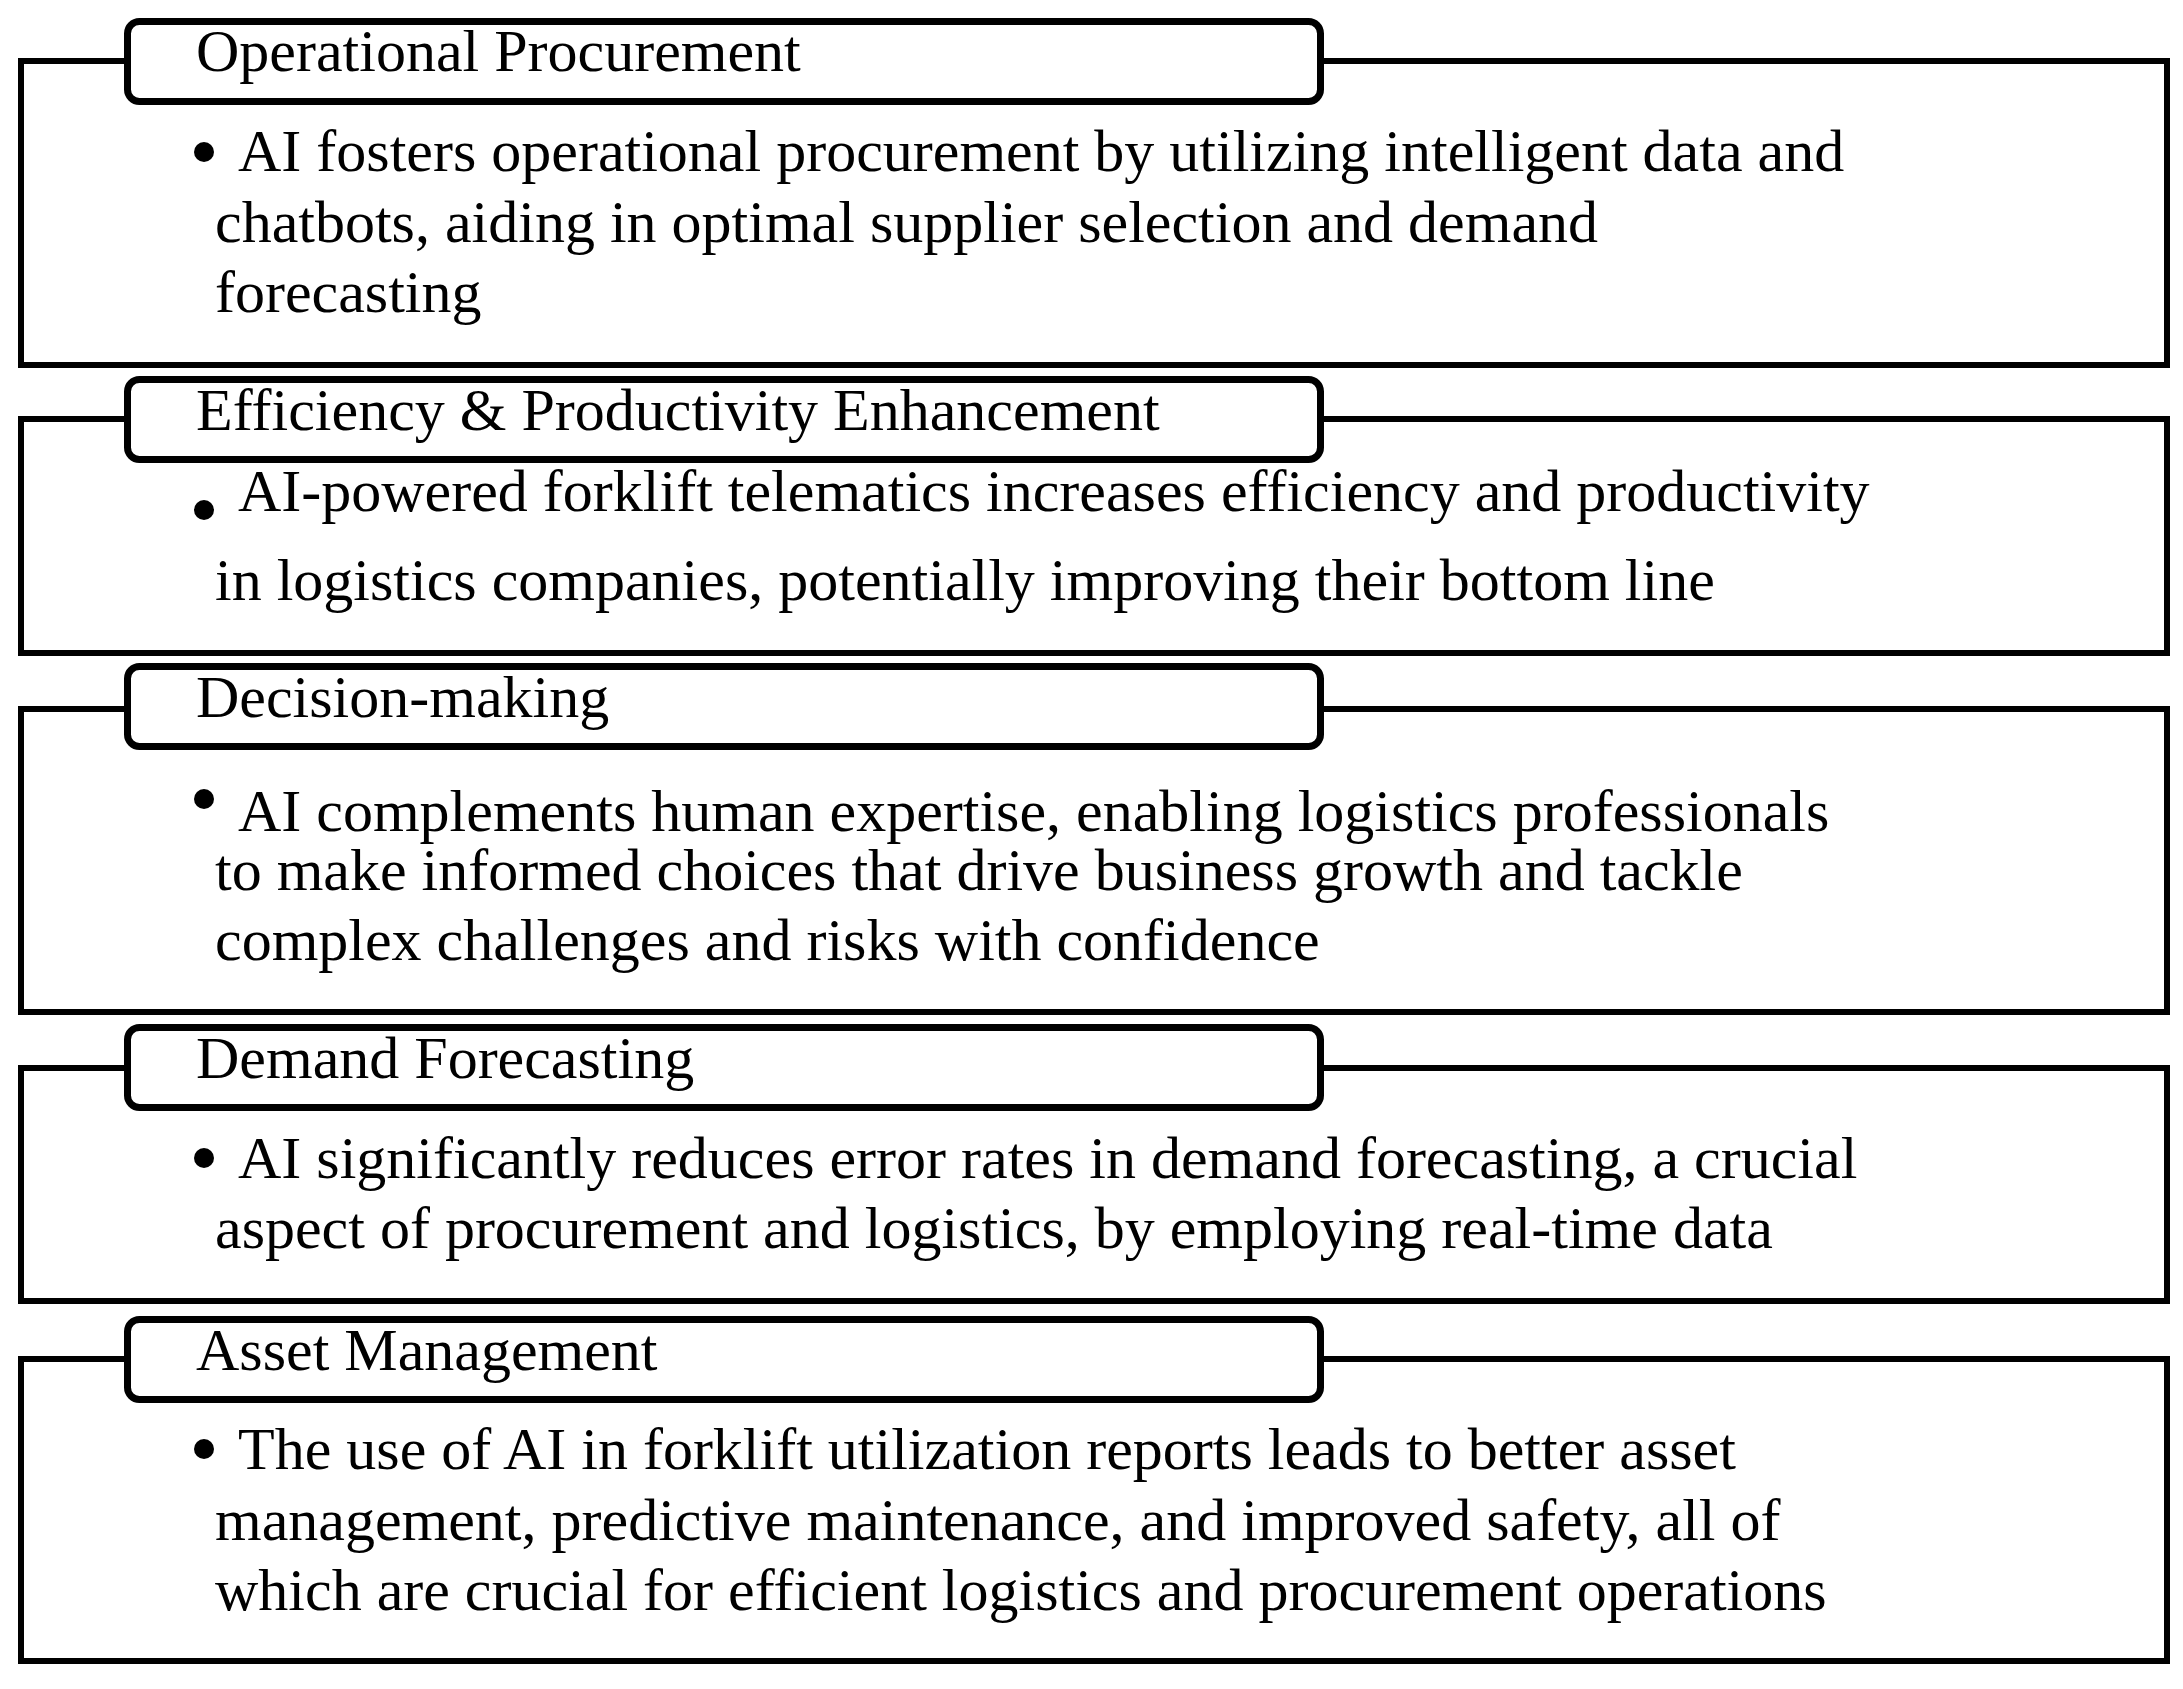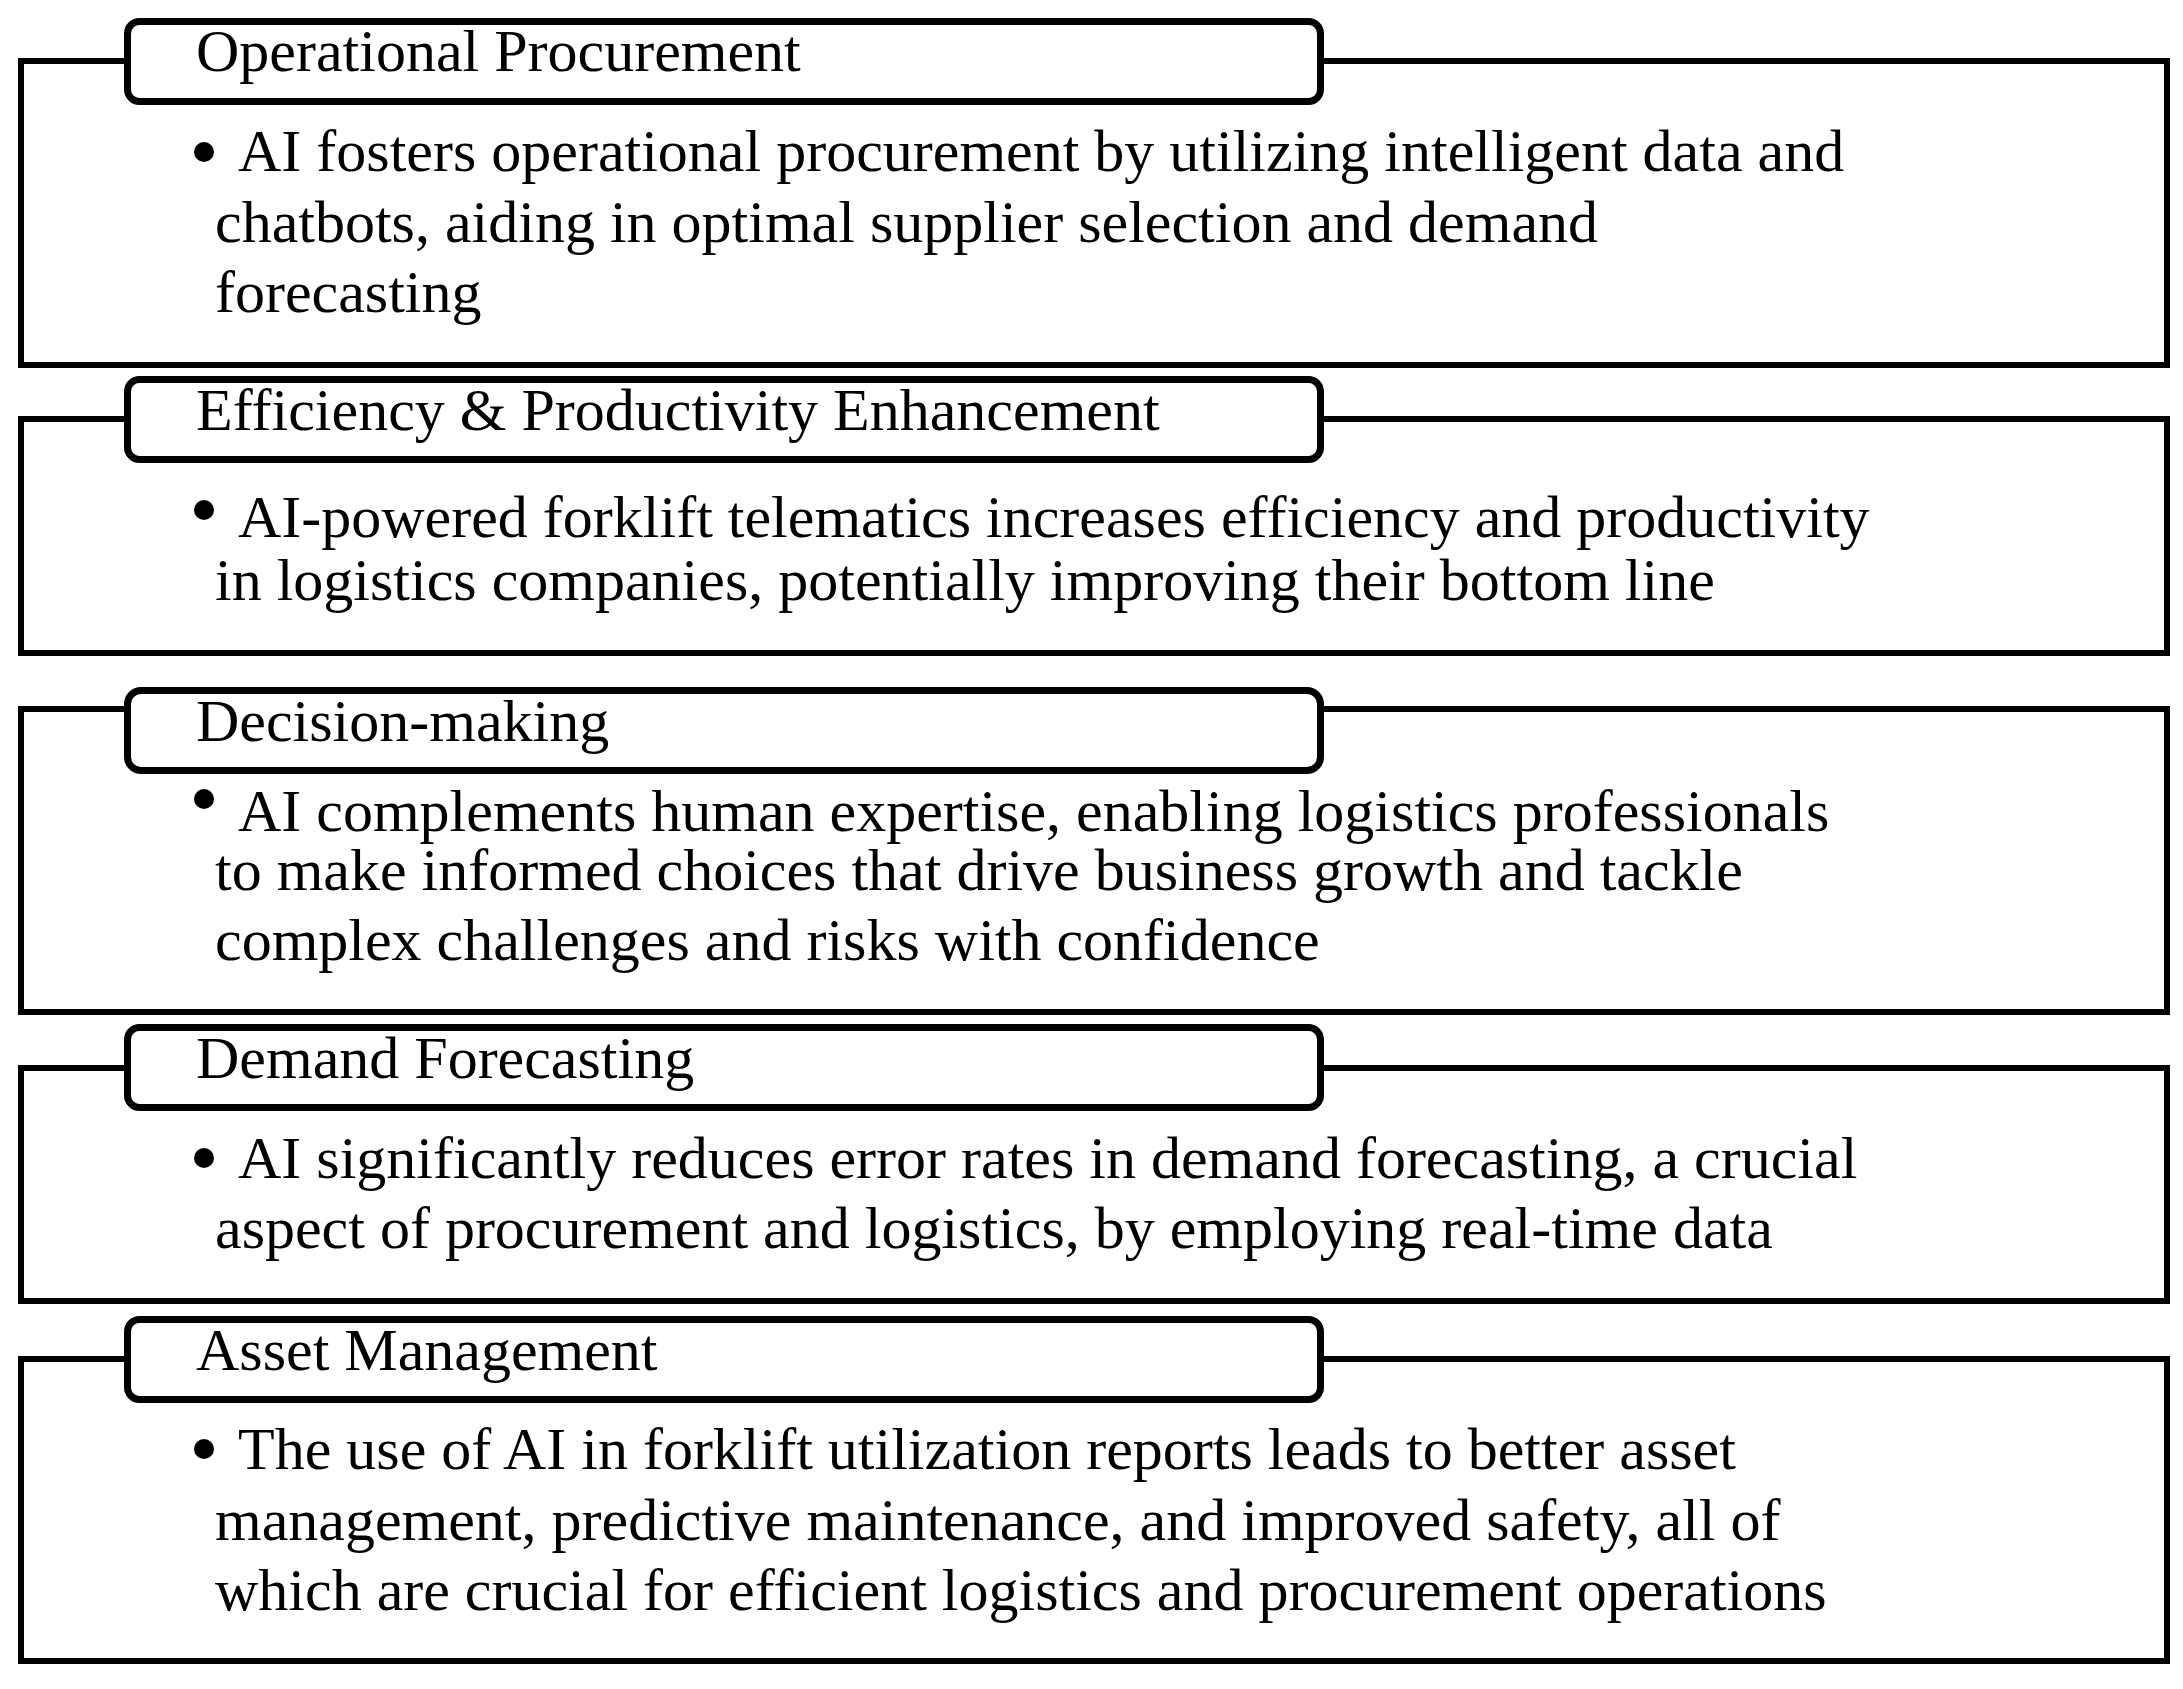--- a/index.html
+++ b/index.html
@@ -28,27 +28,27 @@
   <div class="line" style="left:215px; top:187px;">chatbots, aiding in optimal supplier selection and demand</div>
   <div class="line" style="left:215px; top:257px;text-align:center;">forecasting</div>
 </div>
 
 <div class="section" style="top:0;">
   <div class="outer-box" style="top:416px; height:240px;"></div>
   <div class="header-box" style="top:376px;">
     <span class="header-text">Efficiency &amp; Productivity Enhancement</span>
   </div>
   <span class="bullet" style="left:194px; top:500px;"></span>
-  <div class="line" style="left:238px; top:482px;">AI-powered forklift telematics increases efficiency and productivity</div>
+  <div class="line" style="left:238px; top:456px;">AI-powered forklift telematics increases efficiency and productivity</div>
   <div class="line" style="left:215px; top:545px;">in logistics companies, potentially improving their bottom line</div>
 </div>
 
 <div class="section" style="top:0;">
   <div class="outer-box" style="top:706px; height:309px;"></div>
-  <div class="header-box" style="top:687px;border-radius:17px;">
+  <div class="header-box" style="top:663px;">
     <span class="header-text">Decision-making</span>
   </div>
   <span class="bullet" style="left:194px; top:789px;"></span>
   <div class="line" style="left:238px; top:776px;">AI complements human expertise, enabling logistics professionals</div>
   <div class="line" style="left:215px; top:835px;">to make informed choices that drive business growth and tackle</div>
   <div class="line" style="left:215px; top:905px;">complex challenges and risks with confidence</div>
 </div>
 
 <div class="section" style="top:0;">
   <div class="outer-box" style="top:1065px; height:239px;"></div>

